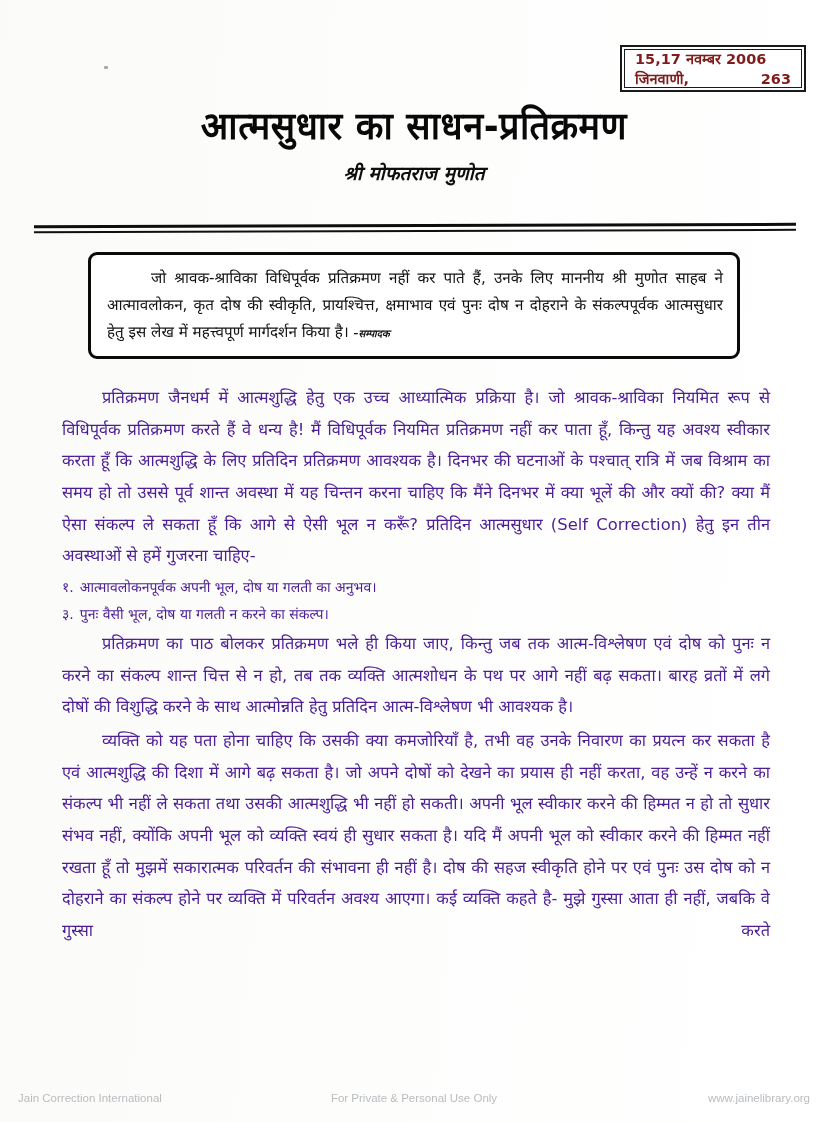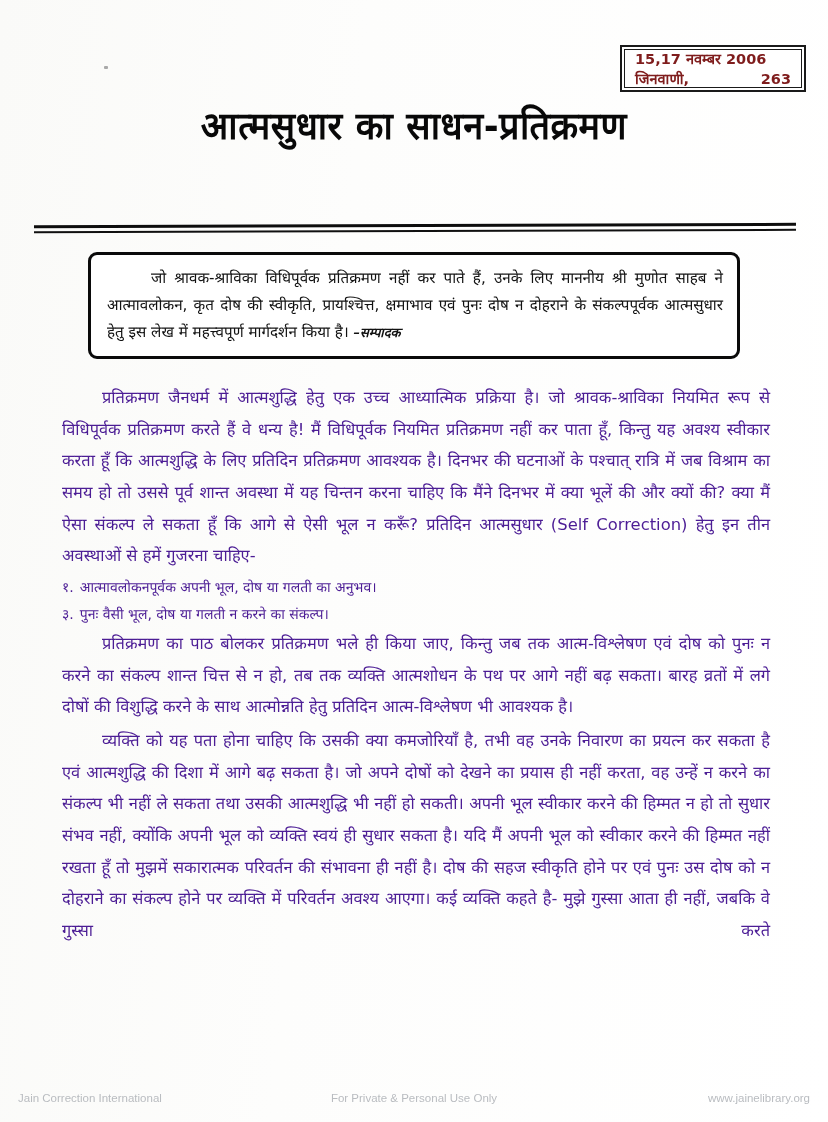--- a/index.html
+++ b/index.html
@@ -137,21 +137,21 @@
     font-size: 15.2px;
     line-height: 1.78;
     color: #121212;
     text-align: justify;
     text-indent: 44px;
     text-justify: inter-word;
   }
   .callout .attrib {
     font-style: italic;
     font-weight: bold;
-    font-size: 13px;
+    font-size: 10px;
   }
 
   
   .body {
     position: absolute;
     left: 62px;
     top: 382px;
     width: 708px;
     font-family: "DejaVu Sans", sans-serif;
     color: #4c1d95;
@@ -207,20 +207,21 @@
     <div class="issue-box-inner">
       <div class="issue-line">15,17 नवम्बर 2006</div>
       <div class="issue-line issue-line-2">
         <span>जिनवाणी,</span>
         <span class="issue-page-no">263</span>
       </div>
     </div>
   </div>
 
   <div class="doc-title">आत्मसुधार का साधन-प्रतिक्रमण</div>
+  <div class="doc-author">श्री मोफतराज मुणोत</div>
 
   <div class="rule-wrap">
     <div class="rule-thick"></div>
     <div class="rule-gap"></div>
     <div class="rule-thin"></div>
   </div>
 
   <div class="callout">
     <p><span>जो श्रावक-श्राविका विधिपूर्वक प्रतिक्रमण नहीं कर पाते हैं, उनके लिए माननीय श्री मुणोत साहब ने आत्मावलोकन, कृत दोष की स्वीकृति, प्रायश्चित्त, क्षमाभाव एवं पुनः दोष न दोहराने के संकल्पपूर्वक आत्मसुधार हेतु इस लेख में महत्त्वपूर्ण मार्गदर्शन किया है। </span><span class="attrib">–सम्पादक</span></p>
   </div>

